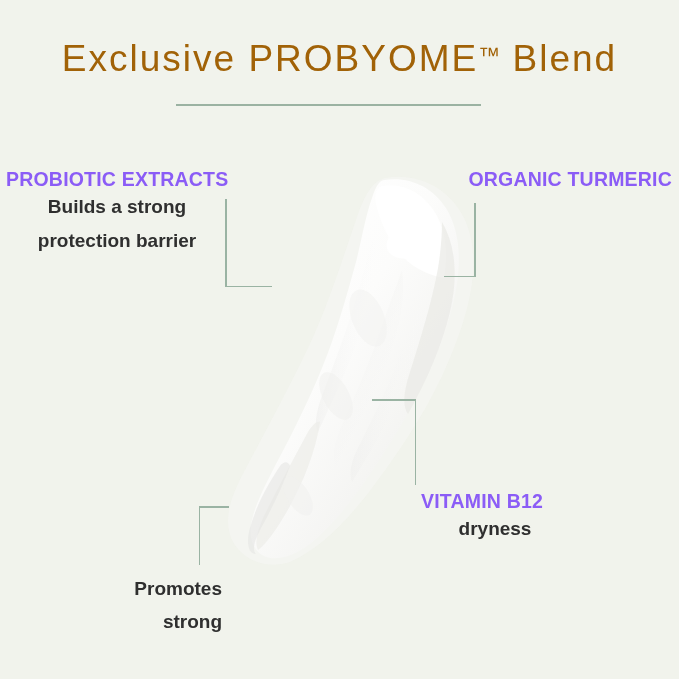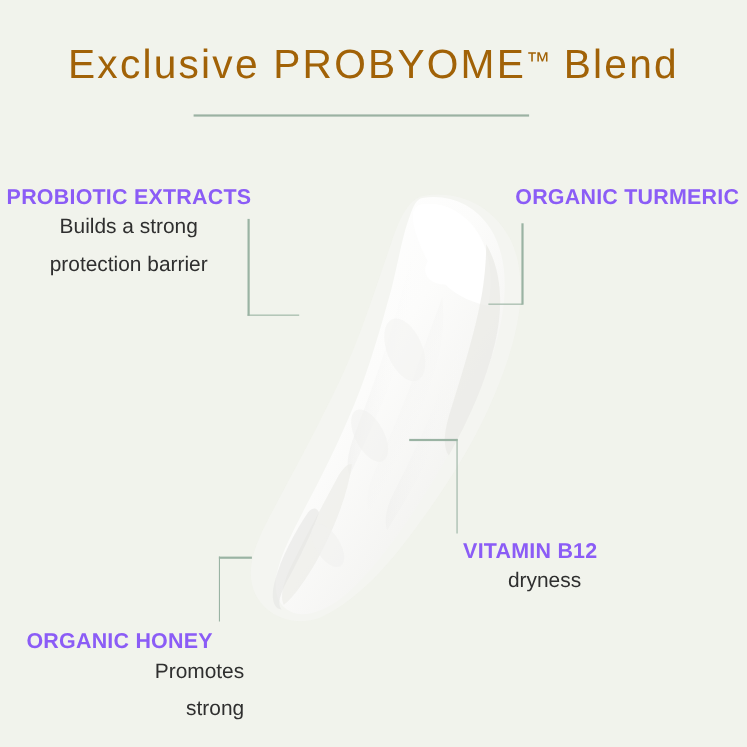--- a/index.html
+++ b/index.html
@@ -66,21 +66,21 @@
   .callout .heading {
     font-size: 19.5px;
     font-weight: bold;
     color: #8b5cf6;
     letter-spacing: 0.2px;
     white-space: nowrap;
     line-height: 1.15;
   }
   .callout .desc {
     font-size: 19px;
-    font-weight: 400;
+    font-weight: 700;
     color: #2f2f2f;
     line-height: 1.75;
     white-space: nowrap;
   }
 
   
   #co-probiotic { left: 6px; top: 168px; text-align: left; }
   #co-probiotic .desc { text-align: center; width: 222px; }
 
   
@@ -222,20 +222,19 @@
   </div>
 
   <div class="callout" id="co-vitamin">
     <div class="heading">VITAMIN B12</div>
     <div class="desc">
       <div>dryness</div>
     </div>
   </div>
 
   <div class="callout" id="co-honey">
-    <div class="heading">ORGANIC HONEY</div>
     <div class="desc">
       <div>Promotes</div>
       <div>strong</div>
     </div>
   </div>
 
 </div>
 
 </body></html>

